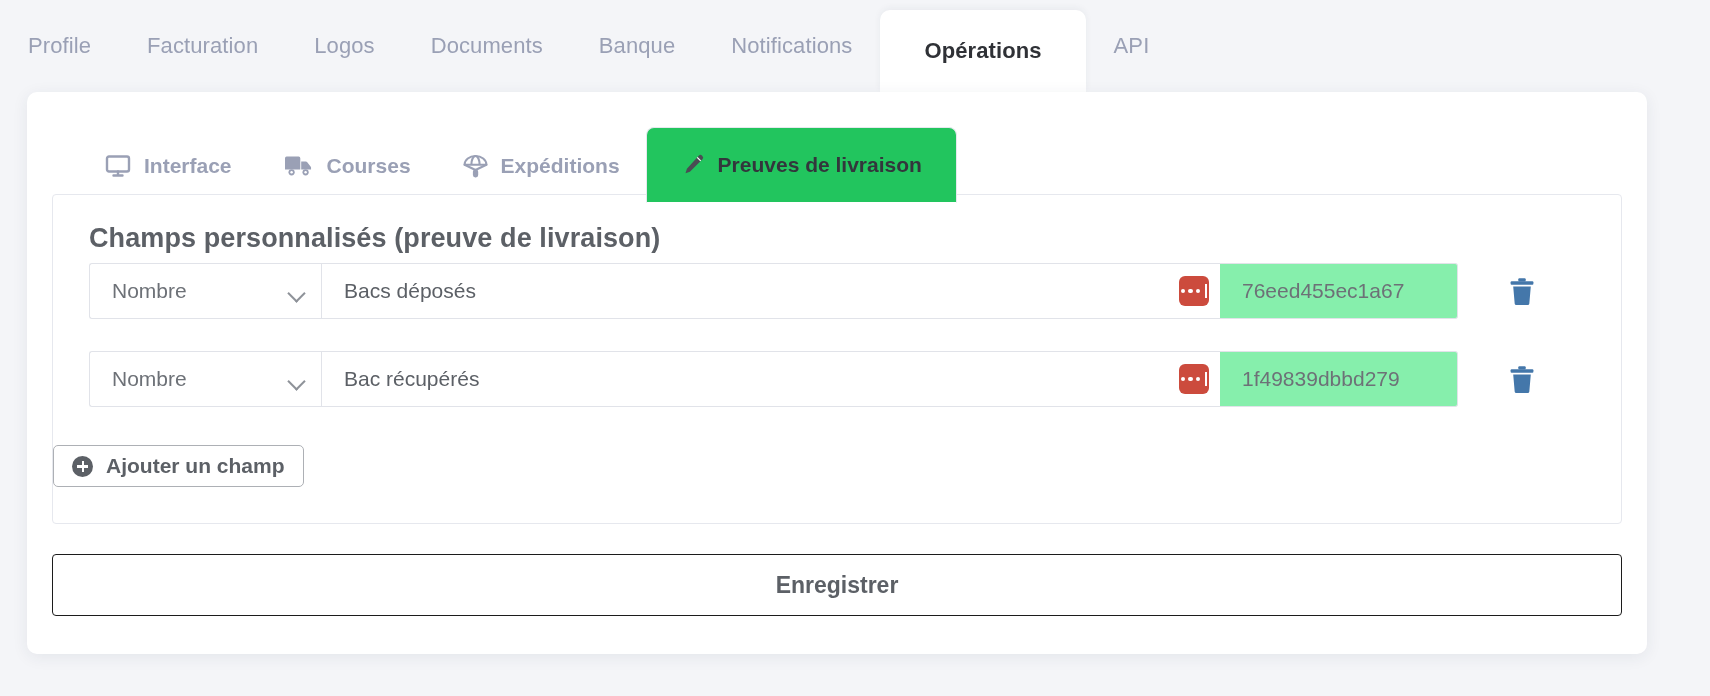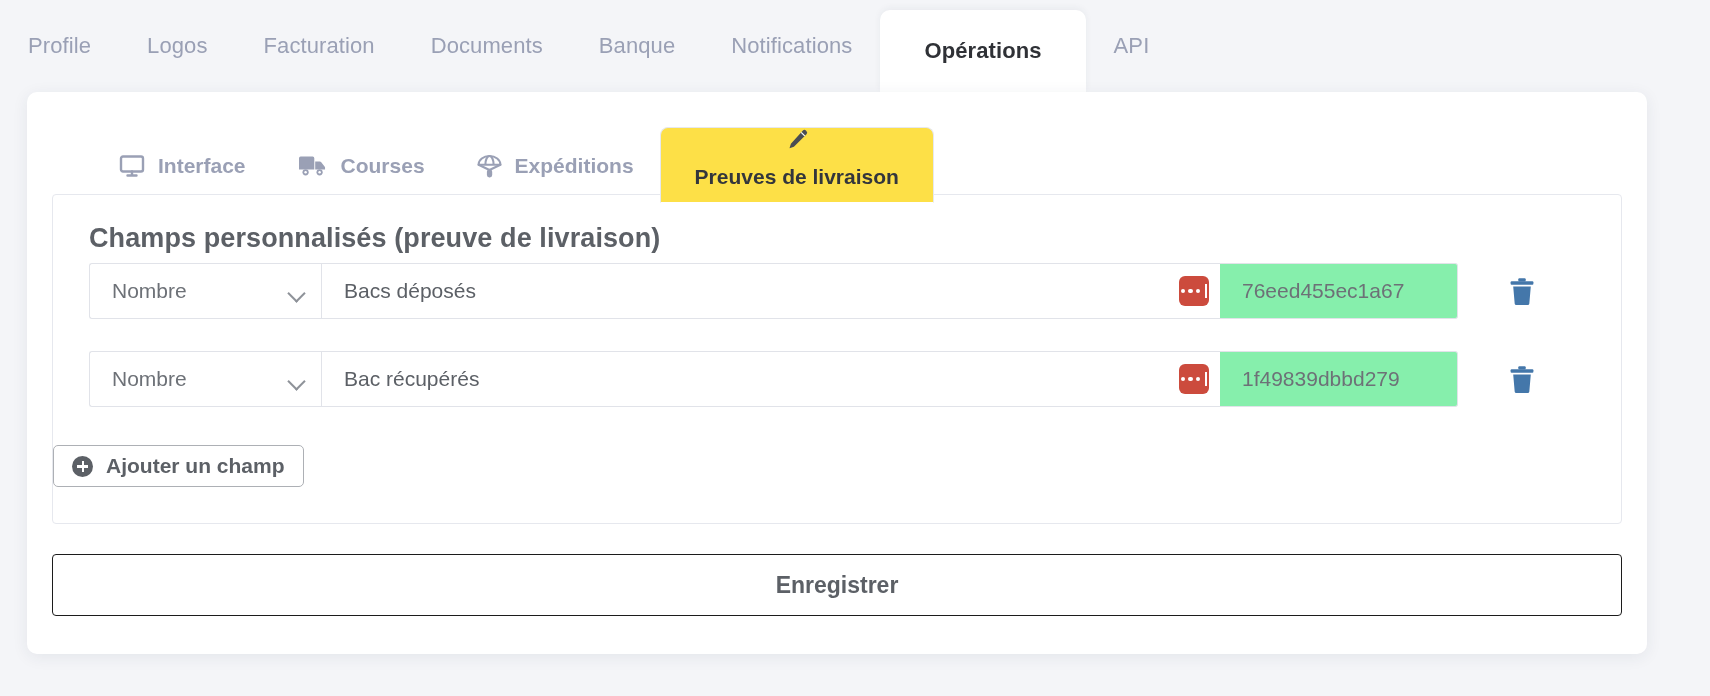--- a/index.html
+++ b/index.html
@@ -68,51 +68,49 @@
 
   
   .subtabs {
     position: absolute;
     left: 0; top: 0;
     width: 100%;
     height: 110px;
     display: flex;
     align-items: flex-end;
     padding-left: 52px;
-    margin-left: 14px;
   }
   .subtab {
     display: flex;
     align-items: center;
     gap: 13px;
     padding: 0 26px;
     height: 72px;
     font-size: 21px;
     color: #9aa0b5;
     font-weight: 600;
     white-space: nowrap;
     cursor: pointer;
     background: transparent;
     border: none;
     position: relative;
   }
   .subtab .ico { display: flex; align-items: center; }
   .subtab svg { display: block; }
   .subtab.active {
-    background: #fde047;
+    background: #22c55e;
     color: #33363c;
     border: 1px solid #e6e8ee;
     border-bottom: 1px solid #ffffff;
     border-top-left-radius: 8px;
     border-top-right-radius: 8px;
     height: 76px;
     padding: 0 34px;
     margin-bottom: -1px;
     z-index: 3;
-    flex-direction: column;
   }
 
   
   .inner-card {
     position: absolute;
     left: 25px;
     top: 102px;
     width: 1570px;
     height: 330px;
     border: 1px solid #e6e8ee;
@@ -312,22 +310,22 @@
     font-family: "Liberation Sans", sans-serif;
   }
 </style>
 </head>
 <body>
 
 <div class="app">
 
   <div class="top-tabs">
     <button class="top-tab">Profile</button>
+    <button class="top-tab">Facturation</button>
     <button class="top-tab">Logos</button>
-    <button class="top-tab">Facturation</button>
     <button class="top-tab">Documents</button>
     <button class="top-tab">Banque</button>
     <button class="top-tab">Notifications</button>
     <button class="top-tab active">Opérations</button>
     <button class="top-tab">API</button>
   </div>
 
   <div class="panel">
 
     <div class="subtabs">

